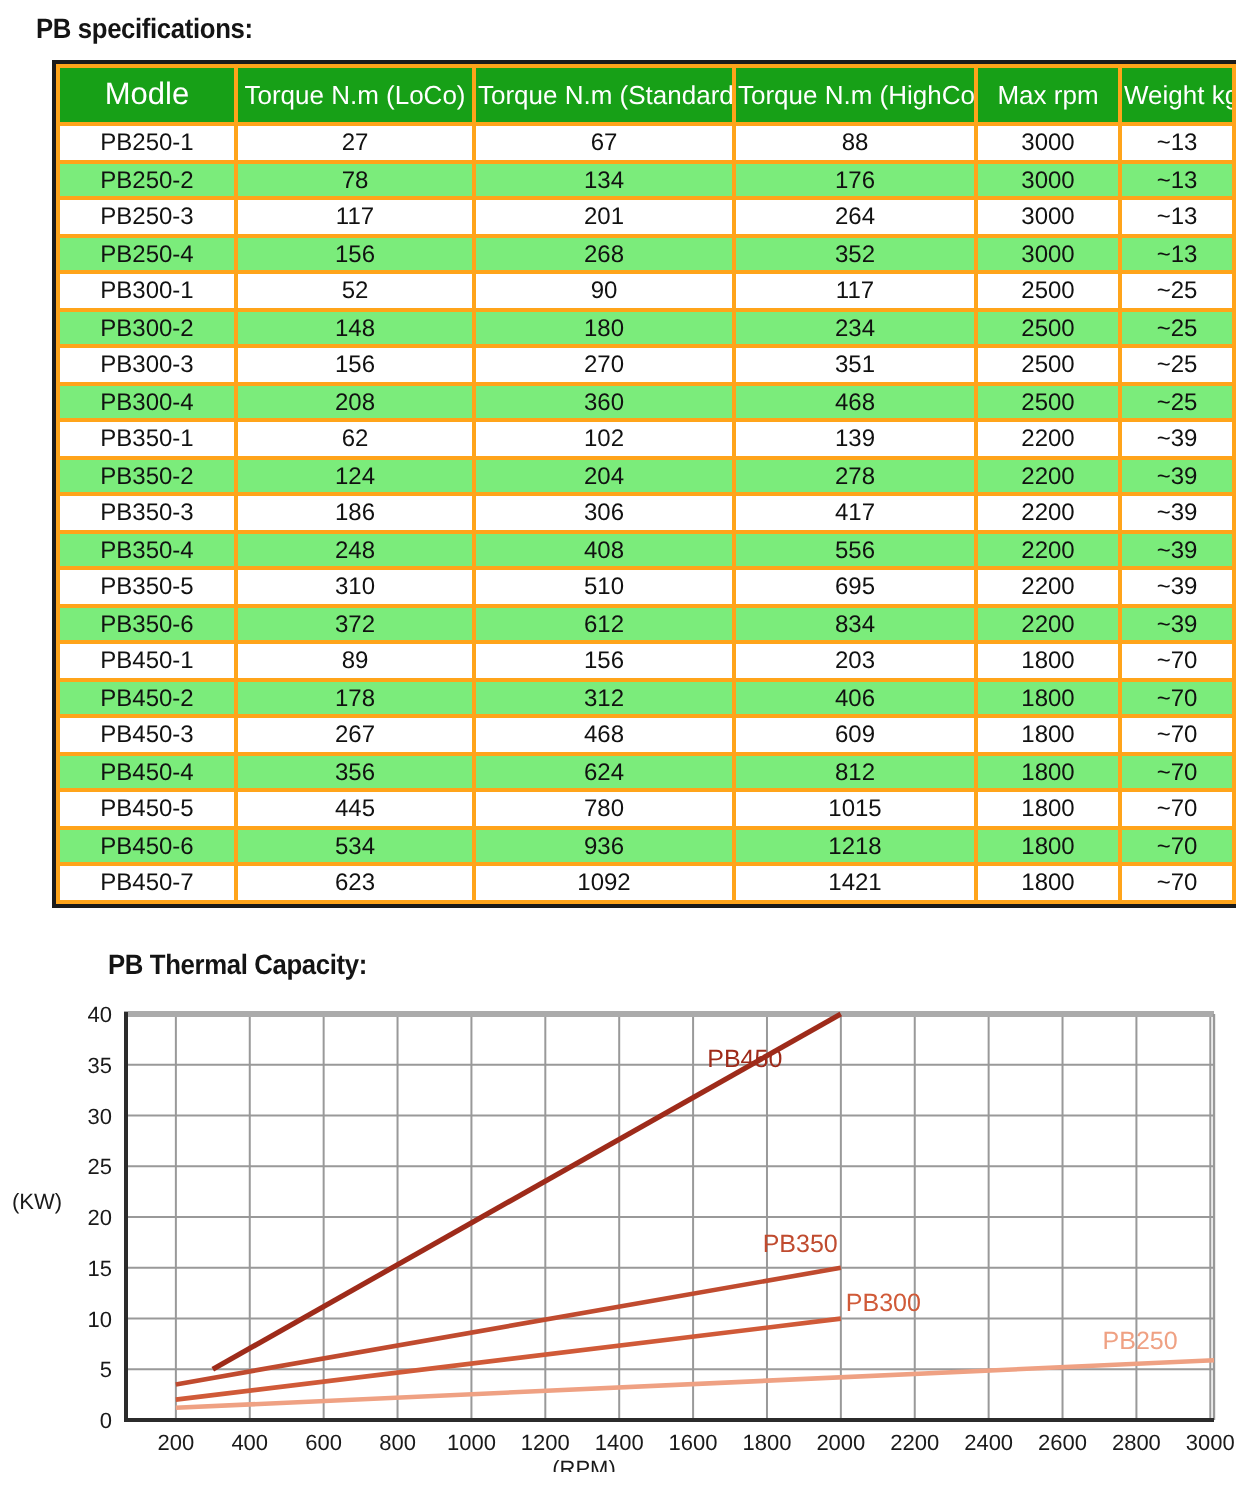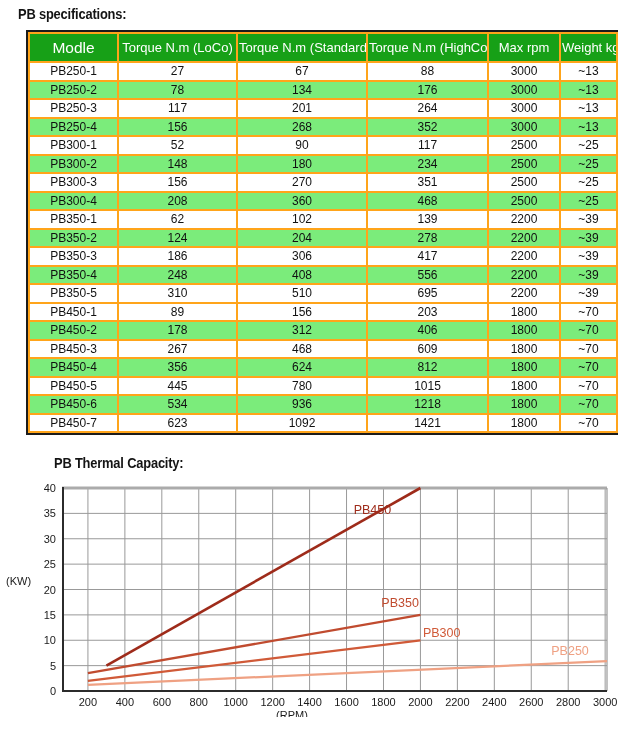--- a/index.html
+++ b/index.html
@@ -160,20 +160,28 @@
             <td>408</td>
             <td>556</td>
             <td>2200</td>
             <td>~39</td>
           </tr>
           <tr>
             <td>PB350-5</td>
             <td>310</td>
             <td>510</td>
             <td>695</td>
+            <td>2200</td>
+            <td>~39</td>
+          </tr>
+          <tr class="alt">
+            <td>PB350-6</td>
+            <td>372</td>
+            <td>612</td>
+            <td>834</td>
             <td>2200</td>
             <td>~39</td>
           </tr>
           <tr>
             <td>PB450-1</td>
             <td>89</td>
             <td>156</td>
             <td>203</td>
             <td>1800</td>
             <td>~70</td>

